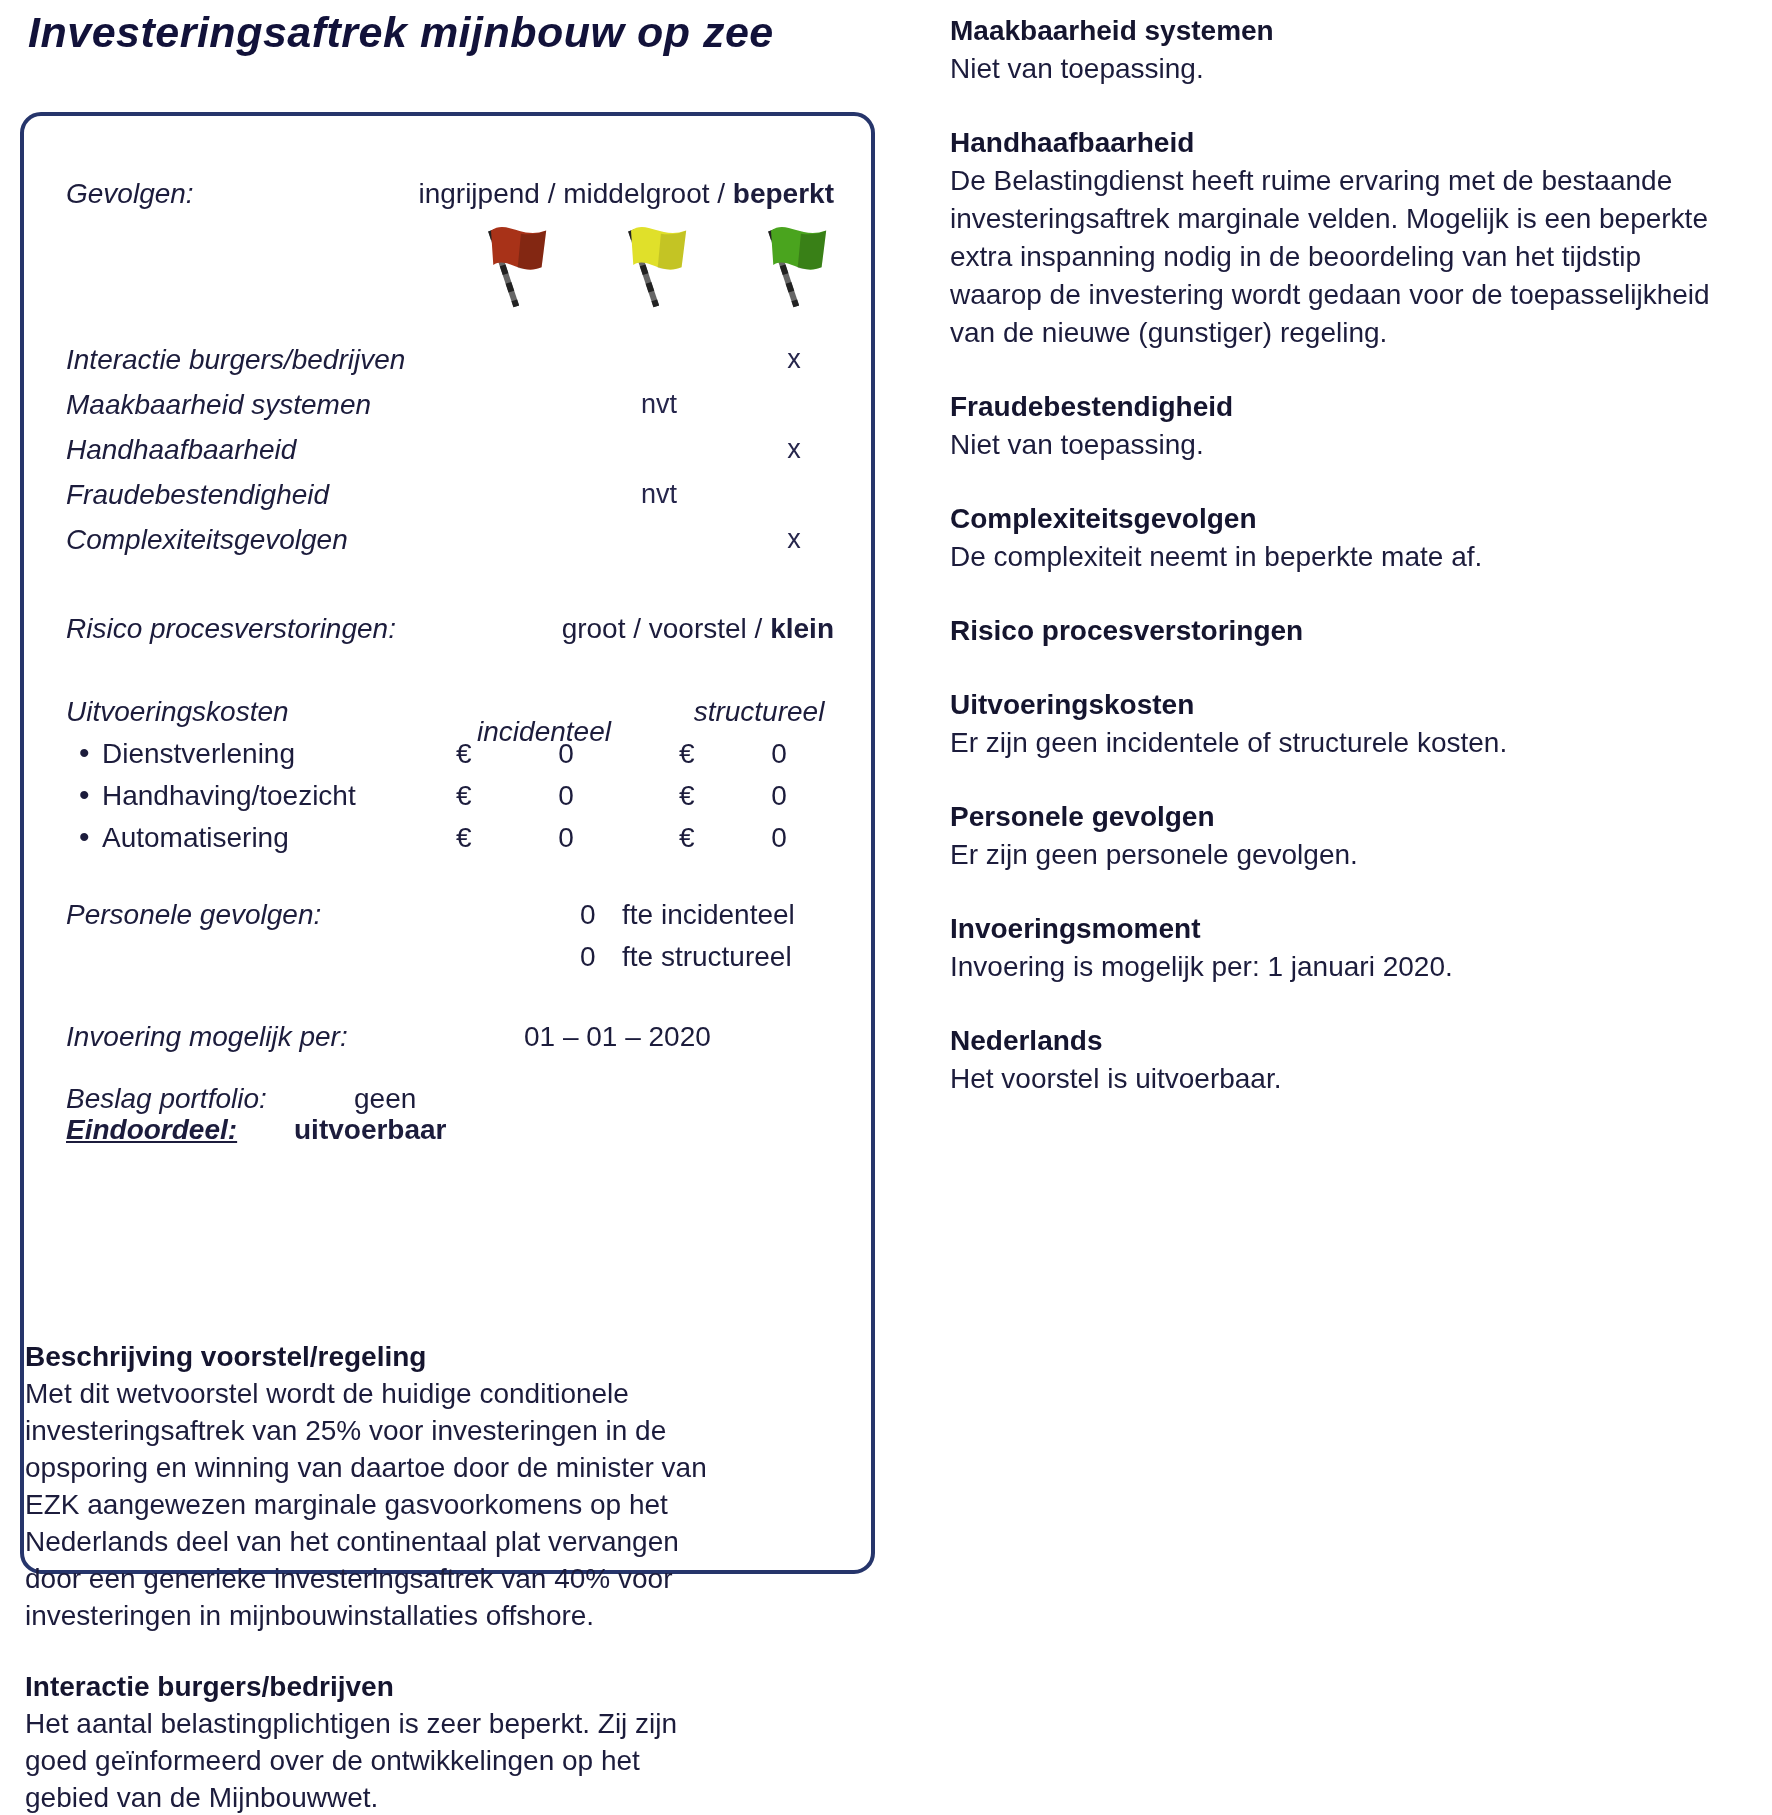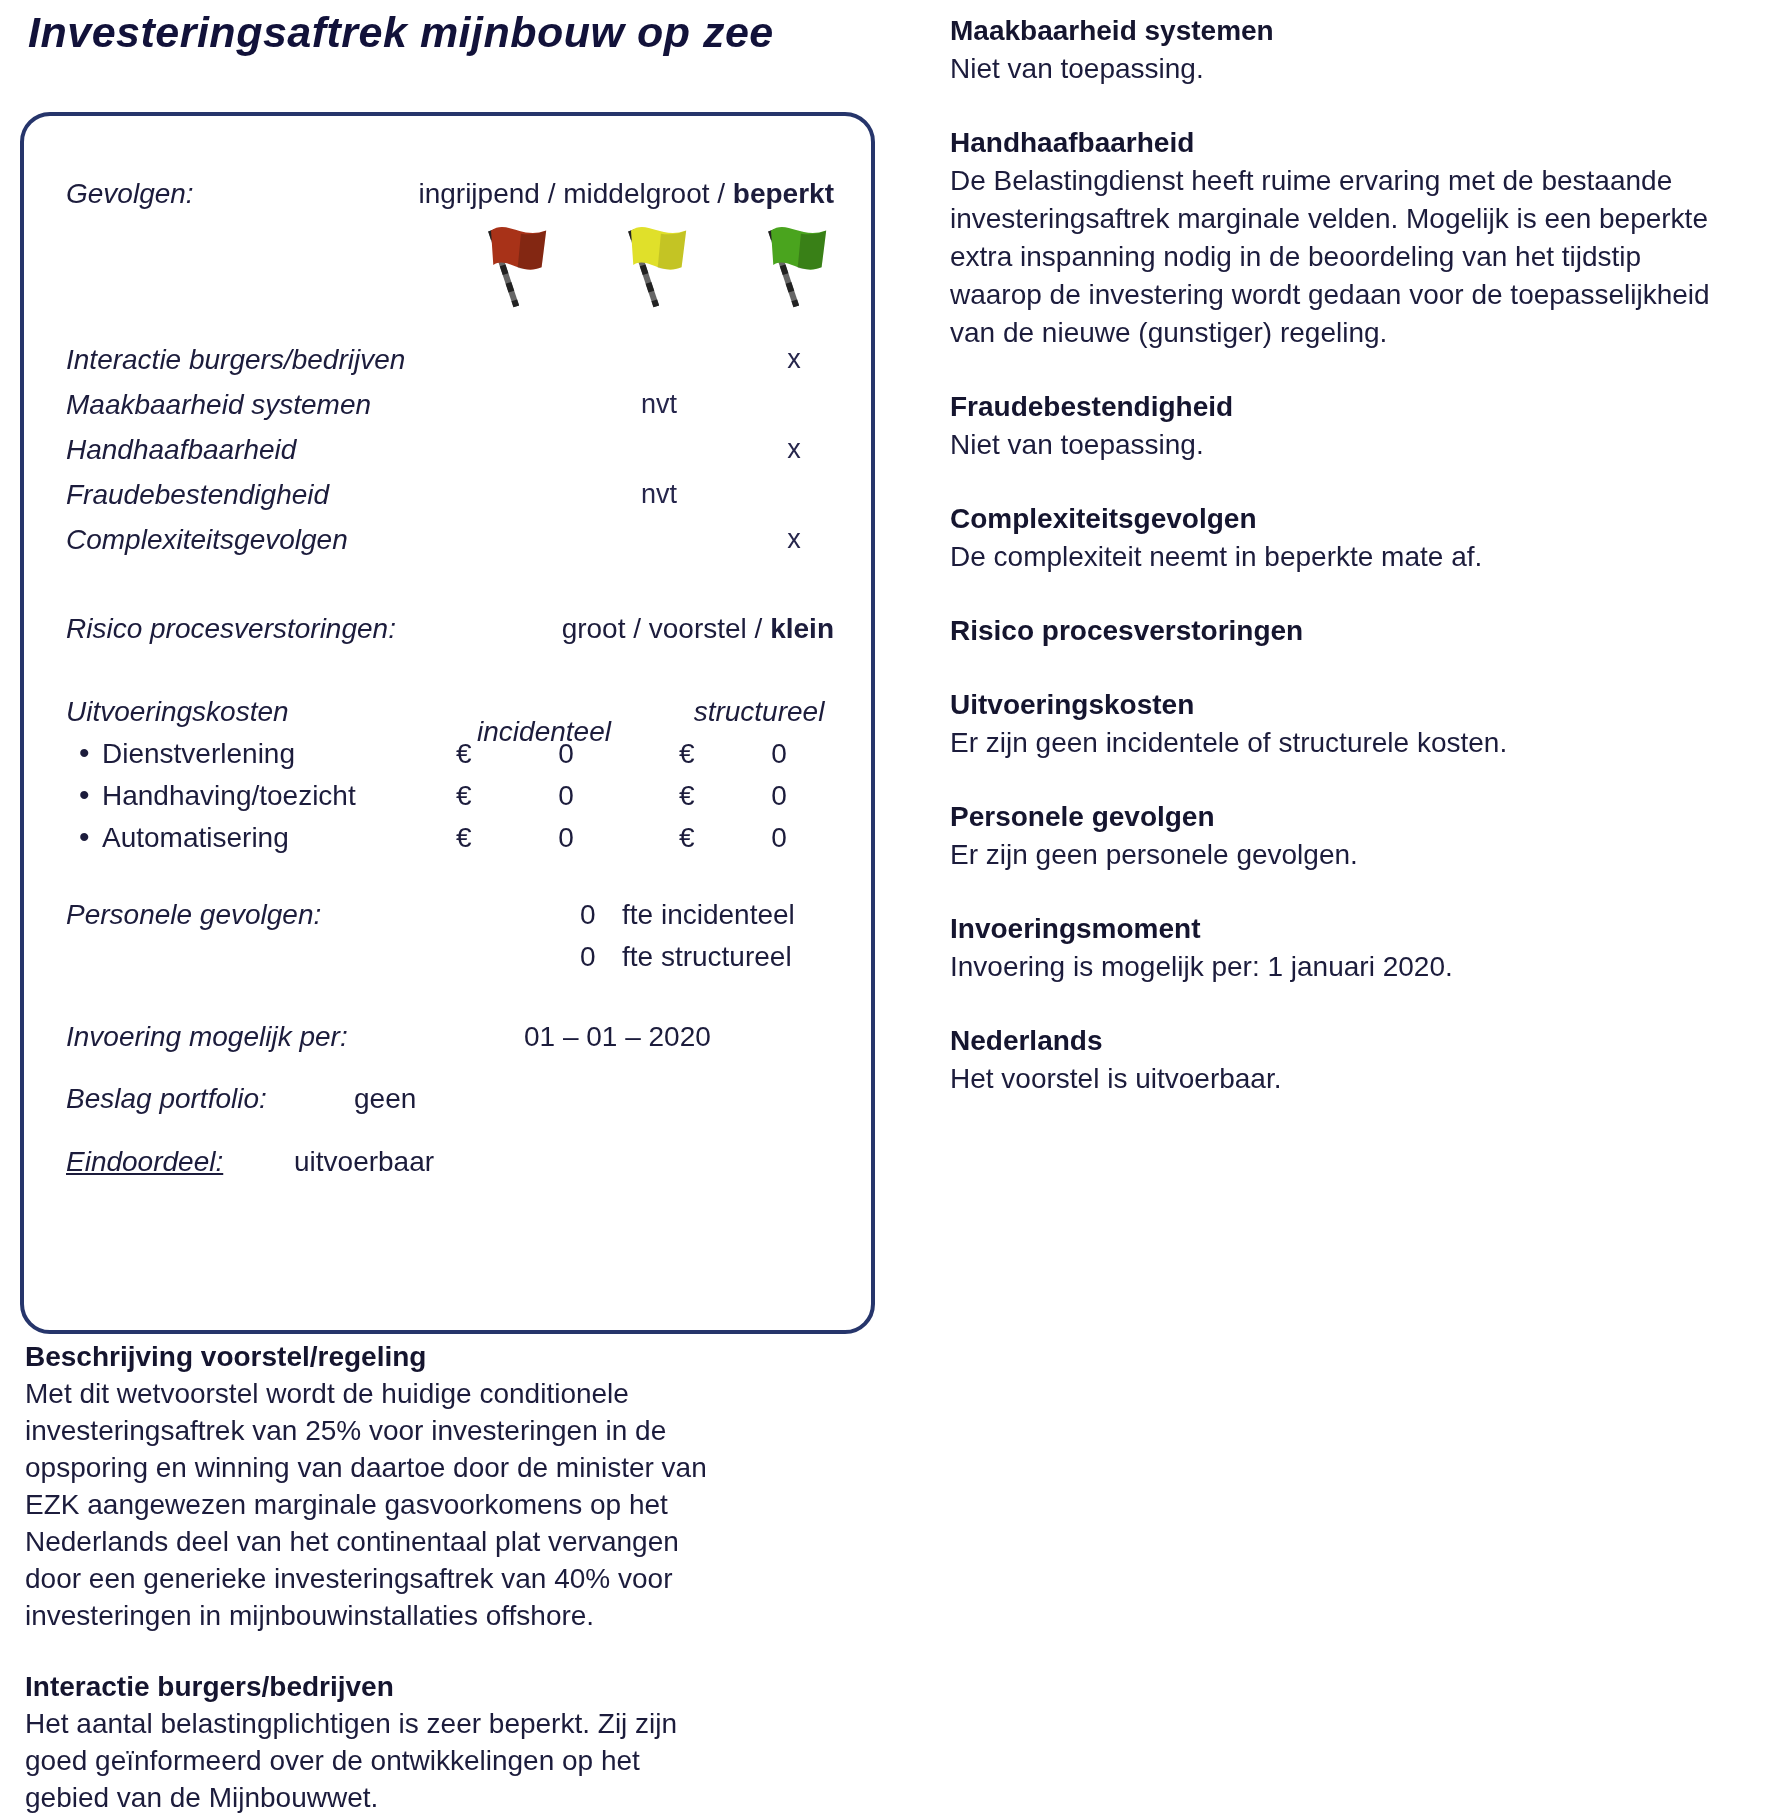--- a/index.html
+++ b/index.html
@@ -13,23 +13,23 @@
   }
   
   .doc-title{
     position:absolute;left:28px;top:8px;
     font-size:43px;font-weight:bold;font-style:italic;
     color:#12123a;letter-spacing:0.5px;
   }
   
   .assess-box{
     position:absolute;left:20px;top:112px;
-    width:855px;height:1222px;
+    width:855px;height:1462px;
     border:4px solid #26356b;
-    border-radius:30px;
+    border-radius:21px;
     box-sizing:border-box;
   }
   .box-row{position:absolute;left:42px;right:37px;height:40px;font-size:28px;}
   .lbl{font-style:italic;}
   .val-right{position:absolute;right:0;top:0;white-space:nowrap;}
   .val-bold{font-weight:bold;}
   .row-gevolgen{top:62px;}
   .row-risico{top:497px;}
   
   .flag{position:absolute;top:103px;width:80px;height:92px;}
@@ -52,21 +52,21 @@
   .eur-2{position:absolute;left:613px;top:0;}
   .kval-1{position:absolute;left:460px;top:0;width:80px;text-align:center;}
   .kval-2{position:absolute;left:673px;top:0;width:80px;text-align:center;}
   
   .pers-row{position:absolute;left:42px;right:20px;top:783px;height:90px;font-size:28px;}
   .pers-line{position:absolute;left:0;right:0;height:42px;}
   .pers-line-2{top:42px;}
   .pers-val{position:absolute;left:514px;top:0;}
   .pers-unit{position:absolute;left:556px;top:0;white-space:nowrap;}
   
-  .row-invoering{top:905px;} .row-beslag{top:967px;} .row-eindoordeel{top:1030px;}
+  .row-invoering{top:905px;} .row-beslag{top:967px;} .row-eindoordeel{top:998px;font-weight:bold;}
   .val-invoering{position:absolute;left:458px;top:0;white-space:nowrap;}
   .val-beslag{position:absolute;left:288px;top:0;white-space:nowrap;}
   .val-eindoordeel{position:absolute;left:228px;top:0;white-space:nowrap;}
   .underlined{text-decoration:underline;}
   
   .left-col{position:absolute;left:25px;top:1338px;width:705px;font-size:28px;line-height:37px;}
   .right-col{position:absolute;left:950px;top:12px;width:762px;font-size:28px;line-height:38px;}
   .section{margin:0 0 0 0;}
   .left-col .section{margin-bottom:34px;}
   .right-col .section{margin-bottom:36px;}

